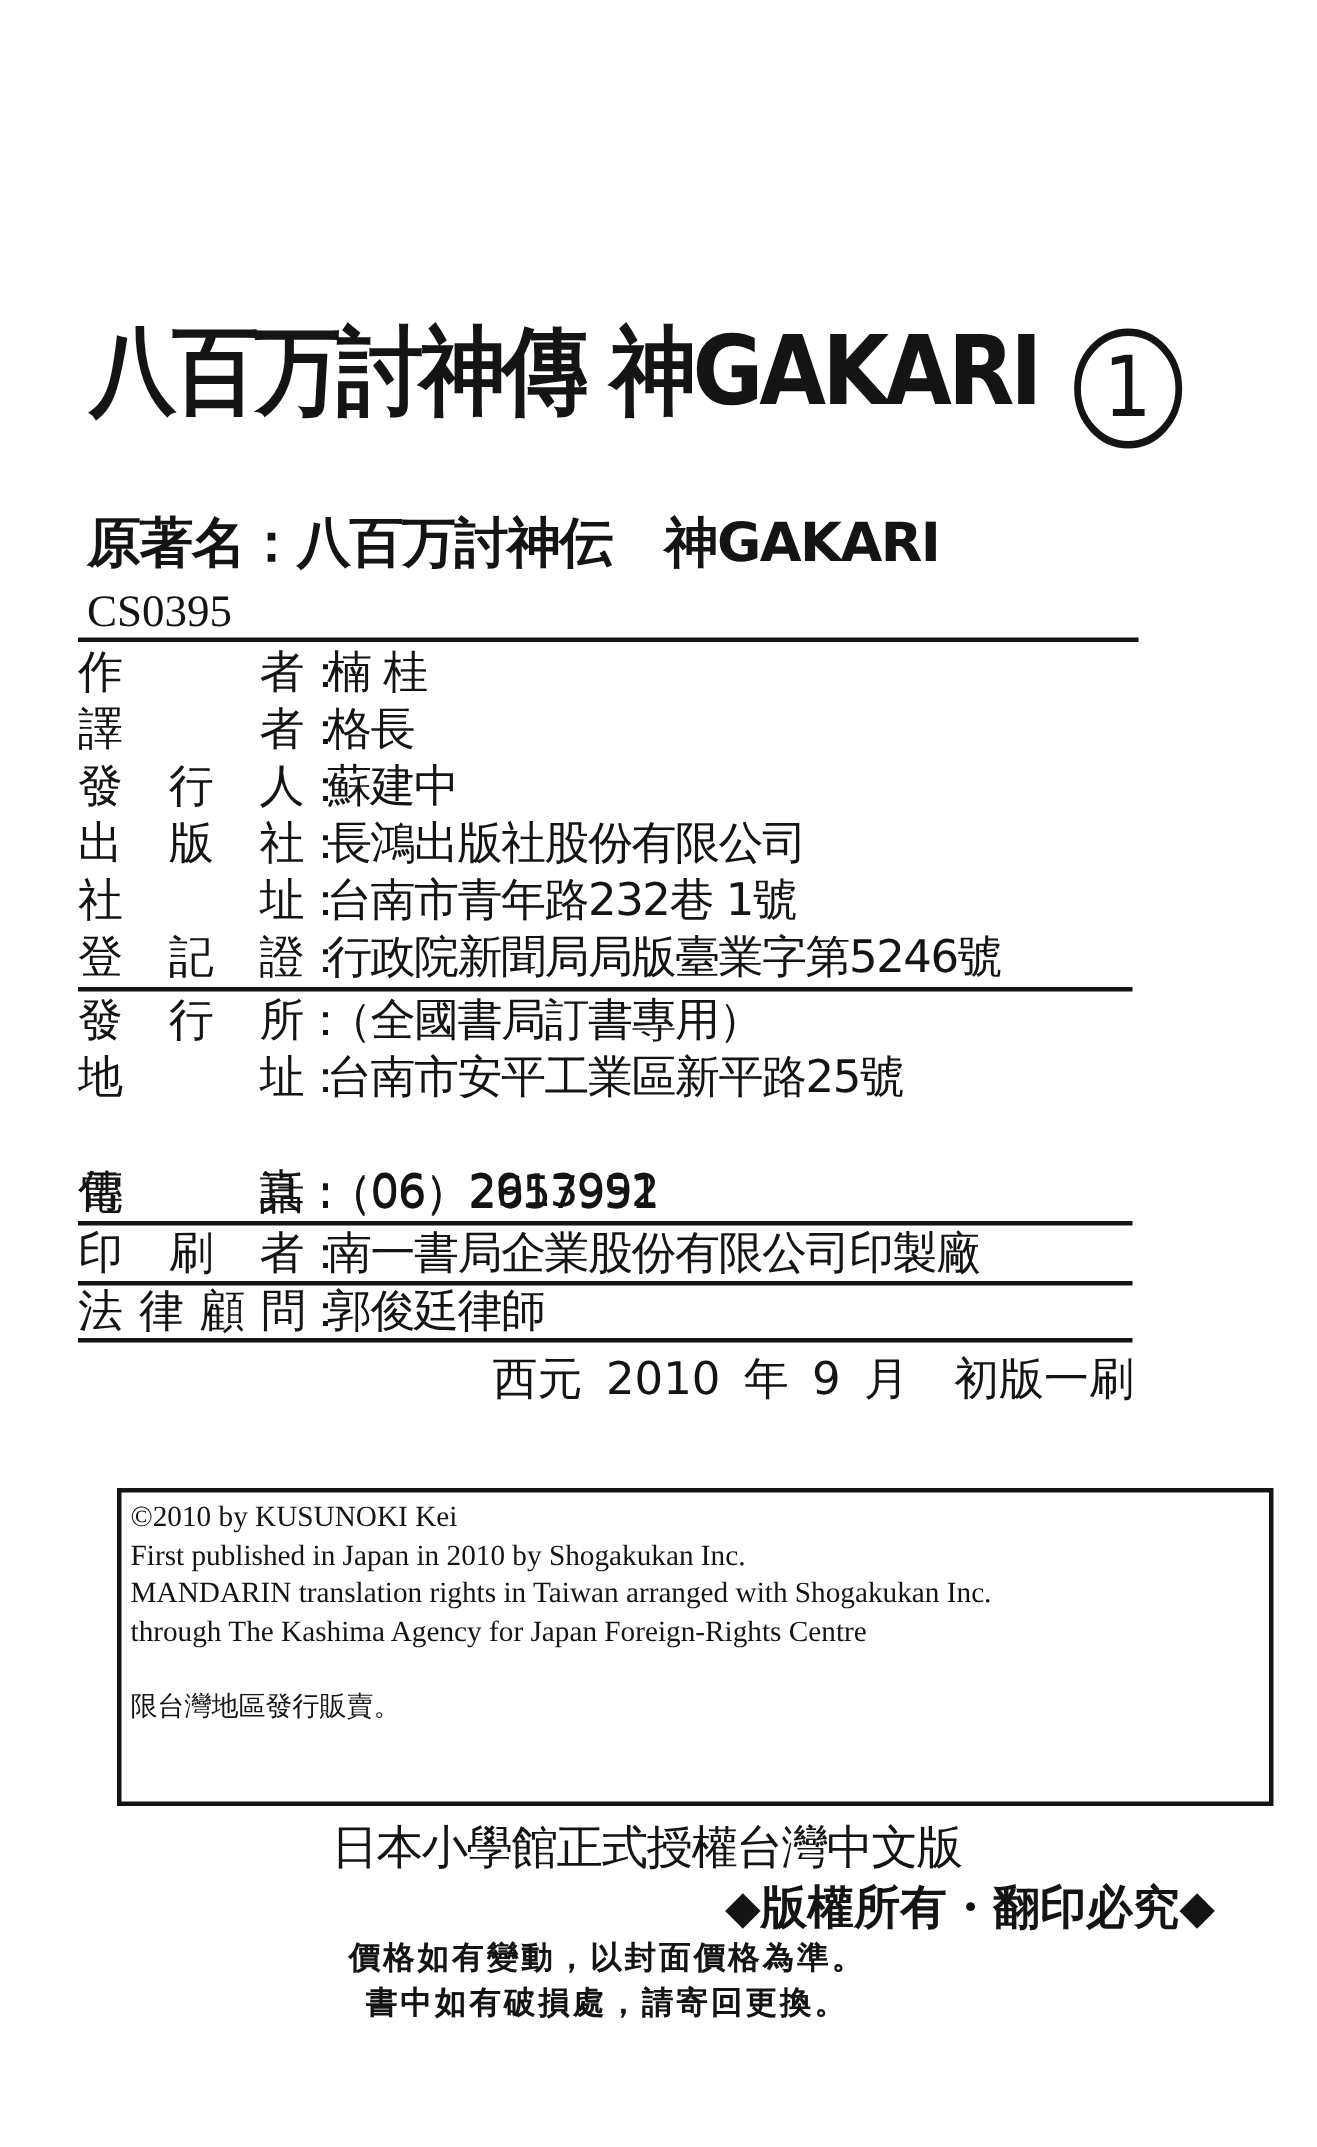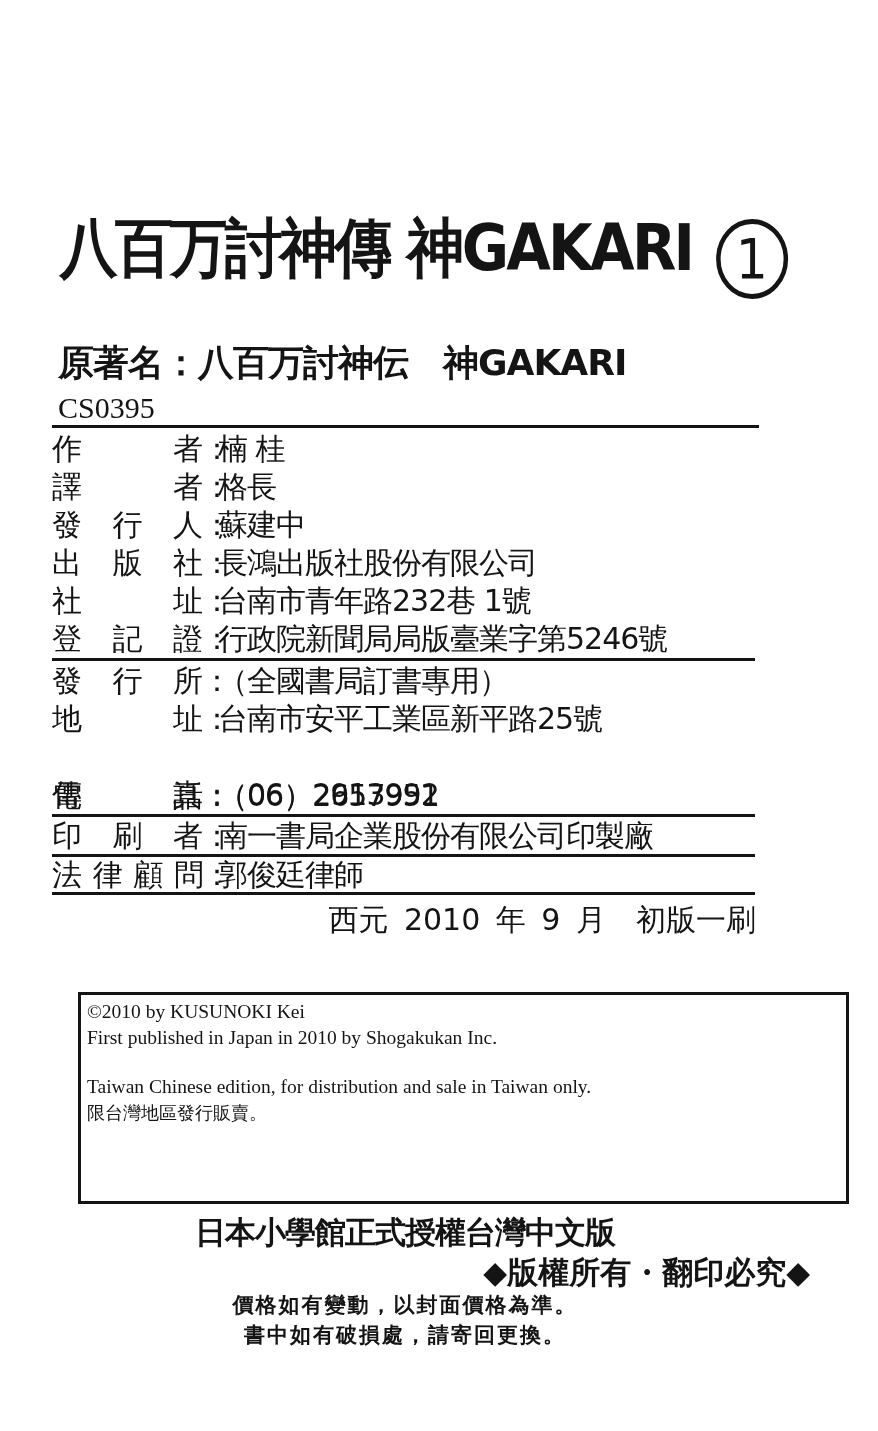--- a/index.html
+++ b/index.html
@@ -27,21 +27,21 @@
   .row .colon { display: inline-block; width: 16px; text-align: center; }
   .edition { right: 122px; top: 900px; font-size: 30px; line-height: 40px; word-spacing: 6px; }
   .box {
     position: absolute; left: 78px; top: 992px; width: 771px; height: 212px; border: 3px solid #141414;
     font-family: "Liberation Serif", serif; font-size: 19.5px; line-height: 25.5px; padding: 4px 0 0 6px; box-sizing: border-box;
   }
   .box div { white-space: nowrap; }
   .box .gap { height: 24px; }
   .box .zh { font-family: "DejaVu Sans", sans-serif; font-size: 18px; }
   .center { position: absolute; left: 0; width: 810px; text-align: center; }
-  .auth { top: 1210px; font-size: 31px; font-weight: bold; letter-spacing: -1px; line-height: 44px; }
+  .auth { top: 1210px; font-size: 31px; font-weight: normal; letter-spacing: -1px; line-height: 44px; margin-left: 26px; }
   .rights { top: 1252px; font-size: 31px; font-weight: bold; line-height: 40px; text-align: right; }
   .note { font-family: "DejaVu Serif", serif; font-size: 21px; font-weight: bold; letter-spacing: 2px; line-height: 30px; }
   .n1 { top: 1290px; }
   .n2 { top: 1320px; }
 </style>
 </head>
 <body>
 
 <div class="abs title">
   <span>八百万討神傳 神GAKARI</span><span class="circ">1</span>
@@ -102,21 +102,22 @@
   <span class="lbl tight">法律顧問</span><span class="colon">：</span><span>郭俊廷律師</span>
 </div>
 
 <div class="rule" style="top:892px; width:703px;"></div>
 
 <div class="abs edition">西元 2010 年 9 月　初版一刷</div>
 
 <div class="box">
   <div>©2010 by KUSUNOKI Kei</div>
   <div>First published in Japan in 2010 by Shogakukan Inc.</div>
+  <div>MANDARIN translation rights in Taiwan arranged with Shogakukan Inc.</div>
+  <div>through The Kashima Agency for Japan Foreign-Rights Centre</div>
   <div class="gap"></div>
-  <div>Taiwan Chinese edition, for distribution and sale in Taiwan only.</div>
   <div class="zh">限台灣地區發行販賣。</div>
 </div>
 
 <div class="center auth">日本小學館正式授權台灣中文版</div>
 <div class="center rights">◆版權所有・翻印必究◆</div>
 <div class="center note n1">價格如有變動，以封面價格為準。</div>
 <div class="center note n2">書中如有破損處，請寄回更換。</div>
 
 </body></html>

